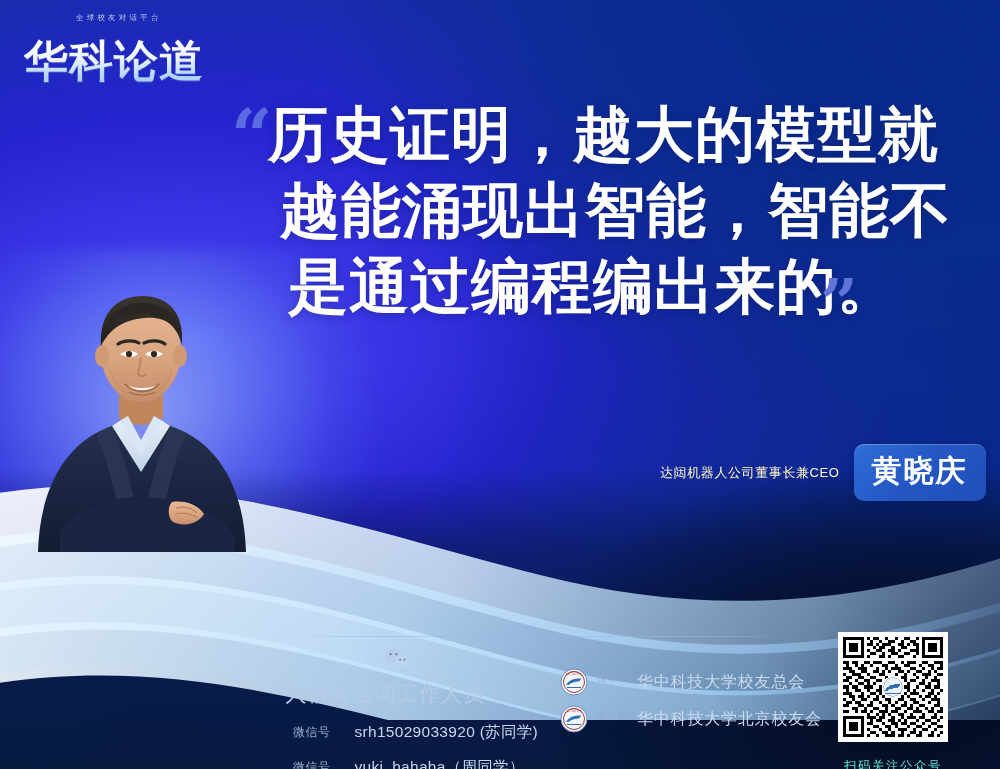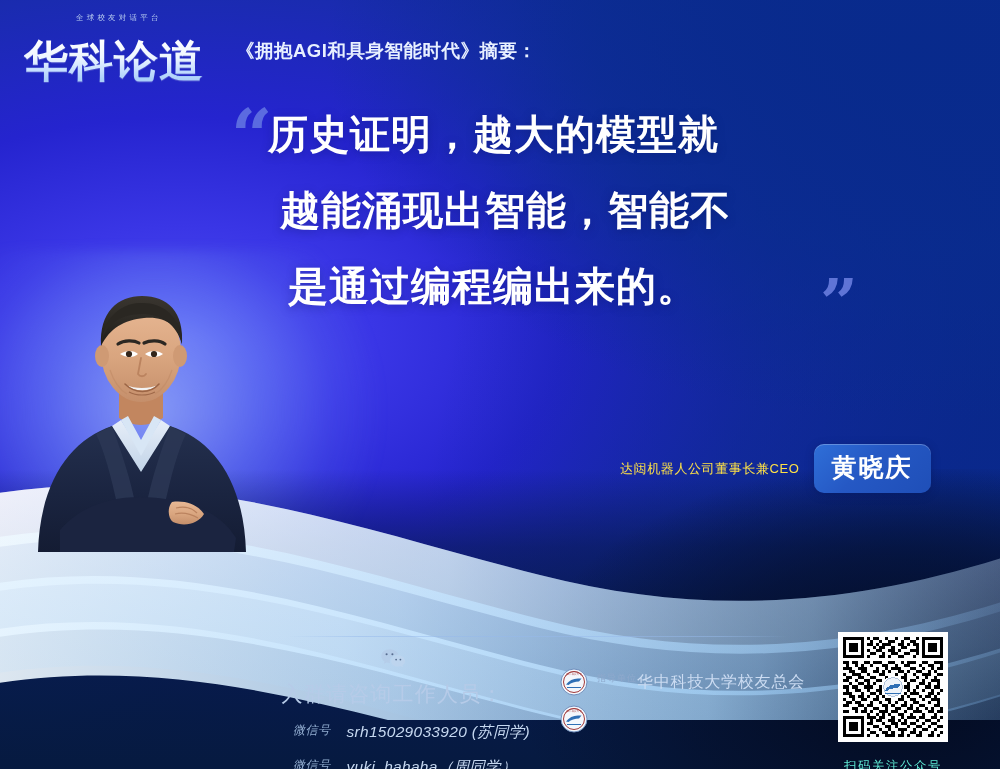--- a/index.html
+++ b/index.html
@@ -71,52 +71,52 @@
   .quote-open{
     position:absolute;left:231px;top:100px;
     font-size:72px;line-height:1;color:#5b6be0;font-weight:bold;
     font-family:"DejaVu Serif",serif;
     letter-spacing:-4px;
   }
   .quote-block{
     position:absolute;left:268px;top:96px;width:680px;
   }
   .qline{
-    font-size:40px;line-height:76px;font-weight:bold;color:#ffffff;
+    font-size:60px;line-height:76px;font-weight:bold;color:#ffffff;
     letter-spacing:1px;white-space:nowrap;
     text-shadow:0 2px 10px rgba(10,20,90,.35);
     font-family:"DejaVu Sans","Liberation Sans",sans-serif;
   }
   .qline.l2{margin-left:12px;}
   .qline.l3{margin-left:20px;}
   .quote-close{
     position:absolute;left:820px;top:270px;
     font-size:66px;line-height:1;color:#5f74d6;font-weight:bold;
     font-family:"DejaVu Serif",serif;letter-spacing:-4px;
   }
 
   
   .attrib{position:absolute;left:620px;top:444px;display:flex;align-items:center;gap:14px;}
-  .attrib-title{font-size:13px;color:#fde047;letter-spacing:.6px;white-space:nowrap;}
+  .attrib-title{font-size:13px;color:#fef9c3;letter-spacing:.6px;white-space:nowrap;margin-left:40px;}
   .name-badge{
     padding:7px 18px 9px;border-radius:10px;
     background:linear-gradient(135deg,#2f6fd8 0%,#2558c4 45%,#1f4fb8 100%);
     box-shadow:inset 0 1px 0 rgba(255,255,255,.25),0 2px 8px rgba(0,20,80,.35);
-    font-size:25px;font-weight:bold;color:#ffffff;letter-spacing:2px;white-space:nowrap;
+    font-size:30px;font-weight:bold;color:#ffffff;letter-spacing:2px;white-space:nowrap;
   }
 
   
   .divider{position:absolute;left:288px;top:636px;width:500px;height:1px;
     background:linear-gradient(90deg,rgba(150,185,235,0) 0%,rgba(150,185,235,.5) 14%,rgba(150,185,235,.5) 86%,rgba(150,185,235,0) 100%);}
 
   .contact{position:absolute;left:255px;top:648px;}
   .contact-head{display:flex;align-items:center;gap:12px;flex-direction:column;}
   .wechat-icon{width:26px;height:20px;flex:none;opacity:.62;}
   .contact-title{font-size:21px;color:#b6cbe8;letter-spacing:1.2px;font-weight:normal;}
-  .wx-row{display:flex;align-items:flex-start;gap:16px;margin:14px 0 0 38px;font-style:italic;}
+  .wx-row{display:flex;align-items:center;gap:24px;margin:14px 0 0 38px;}
   .wx-label{font-size:12px;color:#93aed1;letter-spacing:.5px;}
   .wx-value{font-size:15.5px;color:#c6d8f0;letter-spacing:.3px;}
 
   .orgs{position:absolute;left:560px;top:668px;}
   .org-row{display:flex;align-items:center;gap:9px;margin-bottom:9px;}
   .org-logo{width:28px;height:28px;flex:none;}
   .org-text{display:flex;line-height:1;}
   .org-kind{font-size:9px;color:#8fa9cc;letter-spacing:1px;margin-bottom:3px;}
   .org-name{font-size:16px;color:#ccdcf2;letter-spacing:.8px;}
 
@@ -249,21 +249,20 @@
         <path d="M146 84 C 142 96 136 104 129 108" stroke="#c08a66" stroke-width="1.2" fill="none" opacity=".6"></path>
       </g>
     </svg>
   </div>
 
   <div class="header">
     <div class="logo-wrap">
       <div class="logo-tag">全球校友对话平台</div>
       <div class="logo-main">华科论道</div>
     </div>
-    <div class="header-sub">《拥抱AGI和具身智能时代》摘要：</div>
   </div>
 
   <div class="quote-open">“</div>
   <div class="quote-block">
     <div class="qline l1">历史证明，越大的模型就</div>
     <div class="qline l2">越能涌现出智能，智能不</div>
     <div class="qline l3">是通过编程编出来的。</div>
   </div>
   <div class="quote-close">”</div>
 
@@ -318,20 +317,24 @@
     <div class="org-row">
       <span class="org-logo">
         <svg width="28" height="28" viewBox="0 0 28 28" xmlns="http://www.w3.org/2000/svg">
           <circle cx="14" cy="14" r="13" fill="#f4f7fc" stroke="#6f8fbd" stroke-width="1"></circle>
           <circle cx="14" cy="14" r="10.5" fill="none" stroke="#a23a3a" stroke-width="1"></circle>
           <path d="M6 16.5 C 9 12.5 13 10.5 18 10.5 L 21.5 10.5 L 19 13.5 C 15 13.5 11 14.8 8.5 17 Z" fill="#2f6fb5"></path>
           <path d="M7 19 L 21 19 L 21 20 L 7 20 Z" fill="#2f6fb5"></path>
           <path d="M5.5 8 A 10.5 10.5 0 0 1 22.5 8" fill="none" stroke="#a23a3a" stroke-width=".7"></path>
           <text x="14" y="7.4" font-size="2.6" fill="#a23a3a" text-anchor="middle" font-family="DejaVu Sans, sans-serif">华中科技大学</text>
         </svg>
+      </span>
+      <span class="org-text">
+        <span class="org-kind">主办单位</span>
+        <span class="org-name">华中科技大学北京校友会</span>
       </span>
     </div>
   </div>
 
   <div class="qr-wrap">
     <div class="qr-box">
       <svg width="100" height="100" viewBox="0 0 33 33" xmlns="http://www.w3.org/2000/svg" shape-rendering="crispEdges">
         <rect width="33" height="33" fill="#fff"></rect>
         <g fill="#000">
           <path d="M0 0h7v1h-7zM0 1h1v5h-1zM6 1h1v5h-1zM2 2h3v3h-3zM0 6h7v1h-7z"></path>

